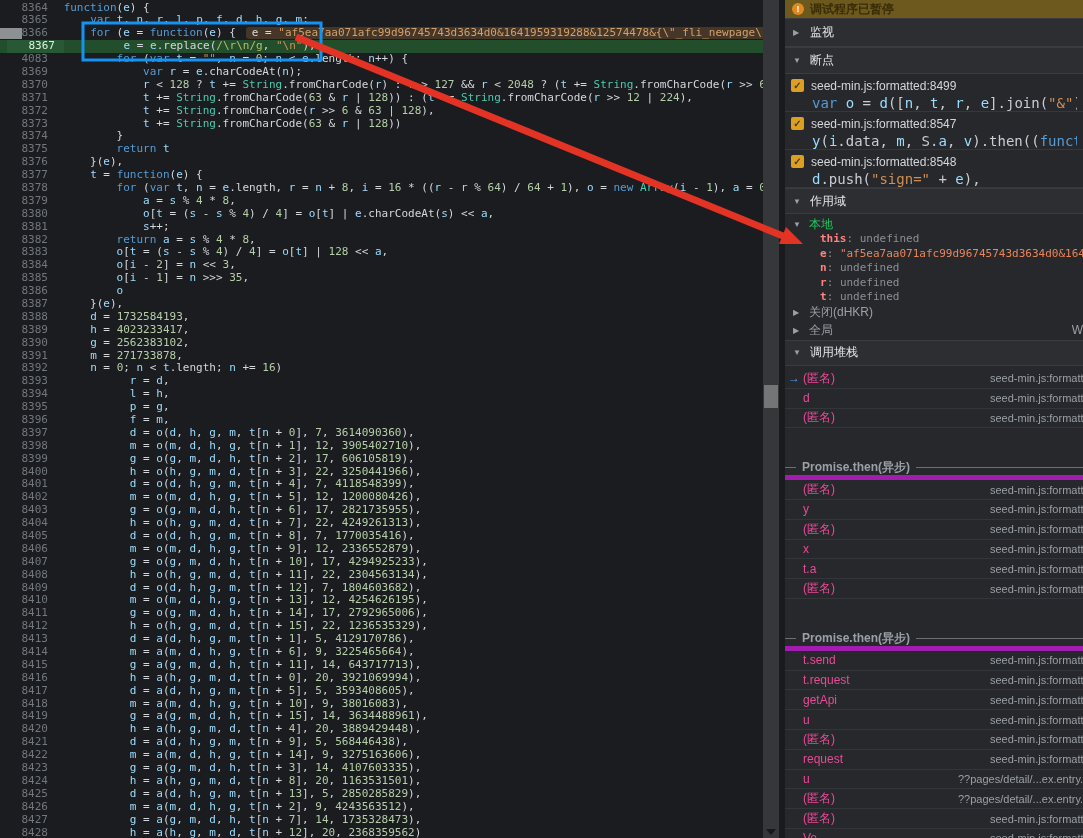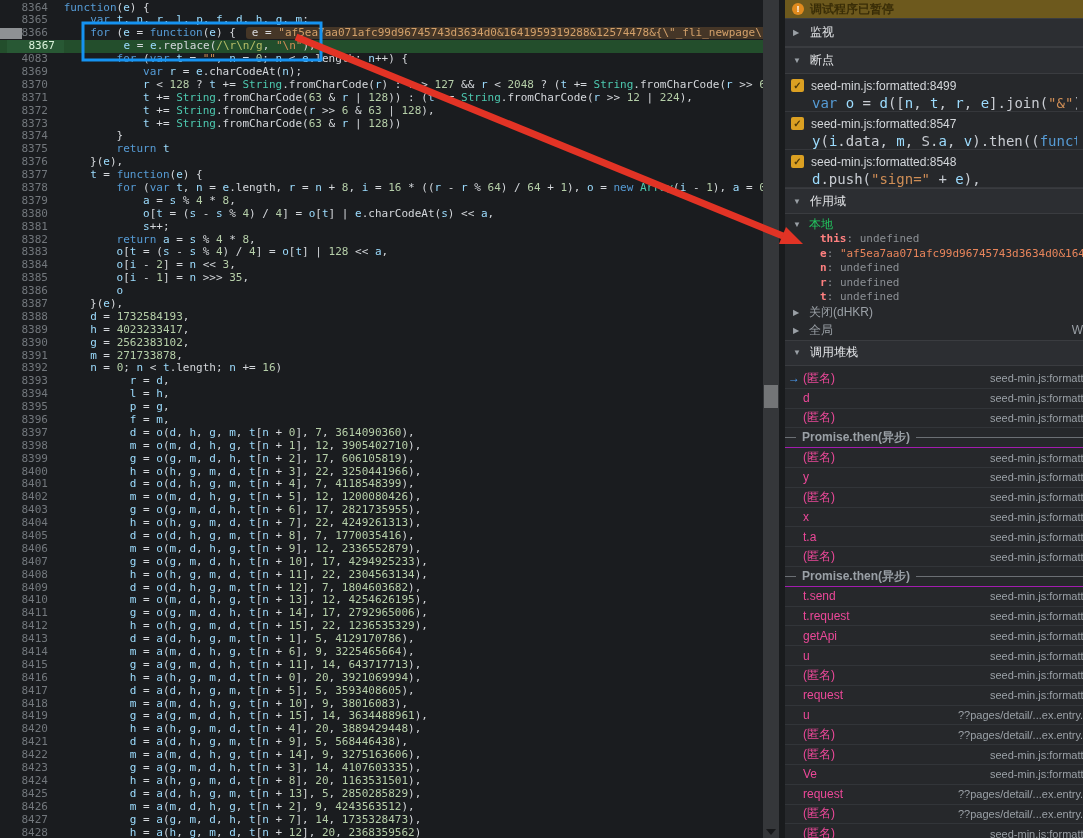--- a/index.html
+++ b/index.html
@@ -63,21 +63,21 @@
   .g-global{height:19px;}
 
   .callstack{padding-top:3px;}
   .cs-row{height:19.8px;display:flex;align-items:center;padding-left:18px;
       border-bottom:1px solid #323539;position:relative;overflow:hidden;box-sizing:border-box;}
   .cs-fn{color:#ec4899;font-weight:500;white-space:nowrap;}
   .cs-arrow{position:absolute;left:3px;color:#4b9ffa;font-size:12px;}
   .cs-loc{position:absolute;left:205px;color:#9aa0a6;font-size:11px;white-space:nowrap;}
   .cs-loc.pages{left:173px;}
   .cs-div{height:19.8px;display:flex;align-items:center;color:#9aa0a6;font-weight:bold;
-      border-bottom:1px solid #a21caf;box-sizing:border-box;}
+      border-bottom:5px solid #a21caf;box-sizing:border-box;margin-top:32px;}
   .cs-div::before{content:'';width:11px;height:1px;background:#6b6f74;margin:0 6px 0 0;}
   .cs-div::after{content:'';flex:1;height:1px;background:#6b6f74;margin-left:6px;}
 
   
   .overlay{position:absolute;left:0;top:0;width:1083px;height:838px;pointer-events:none;z-index:50;}
 </style>
 </head>
 <body>
 
 <div class="app">

